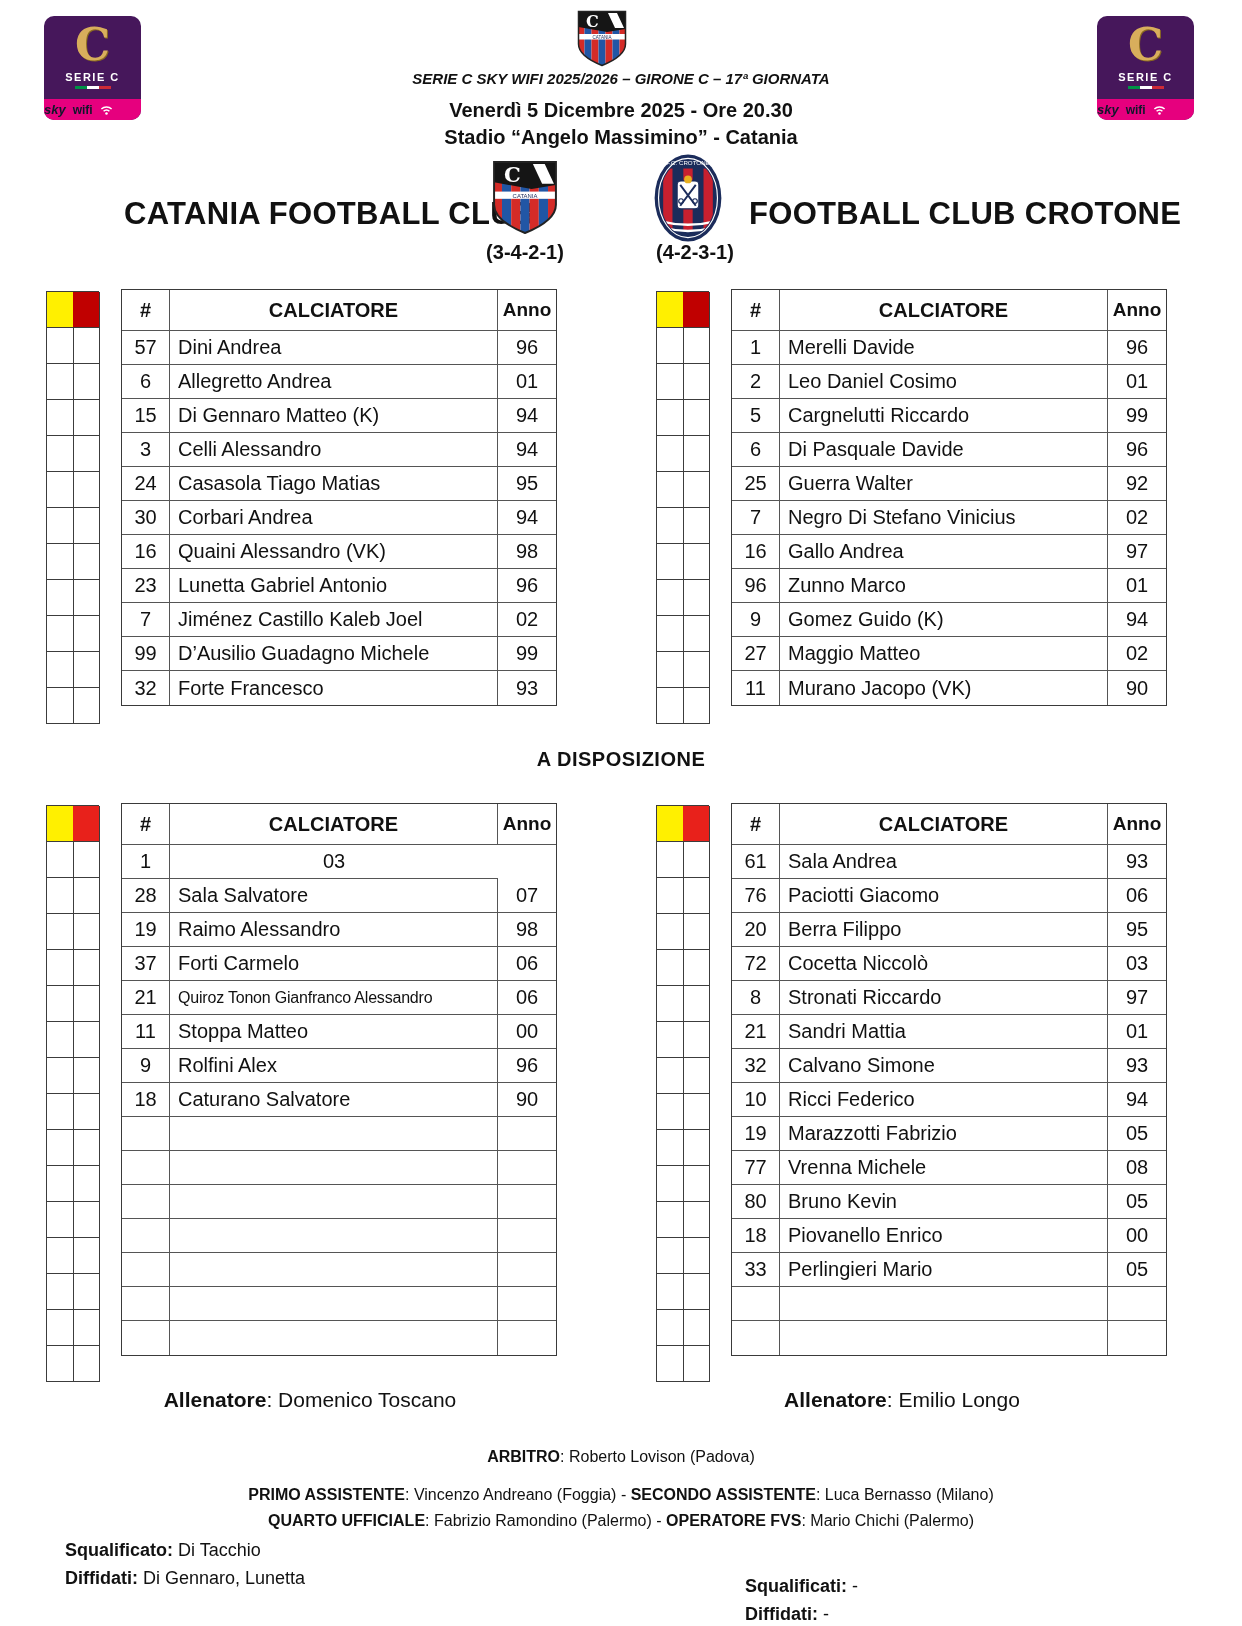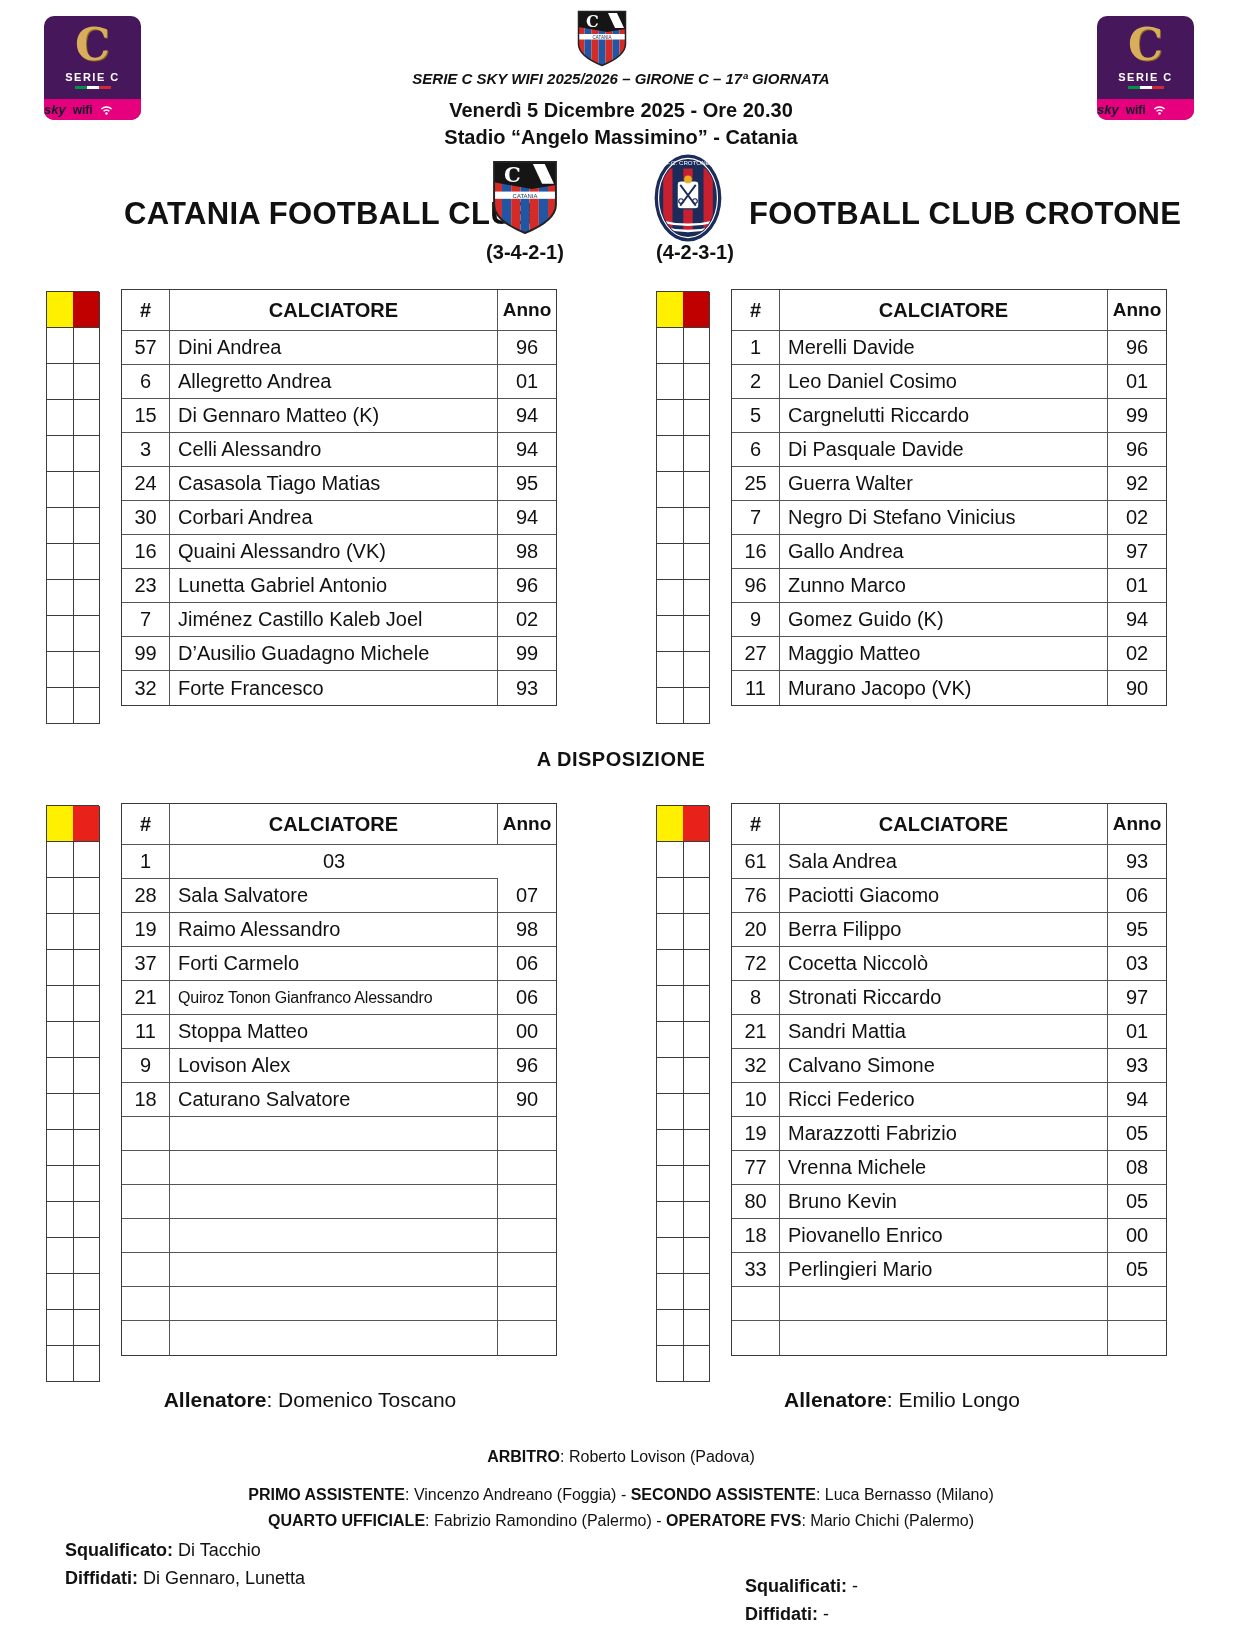--- a/index.html
+++ b/index.html
@@ -477,21 +477,21 @@
           <div class="tc name tight">Quiroz Tonon Gianfranco Alessandro</div>
           <div class="tc anno">06</div>
         </div>
         <div class="trow">
           <div class="tc num">11</div>
           <div class="tc name">Stoppa Matteo</div>
           <div class="tc anno">00</div>
         </div>
         <div class="trow">
           <div class="tc num">9</div>
-          <div class="tc name">Lovison Alex</div>
+          <div class="tc name">Rolfini Alex</div>
           <div class="tc anno">96</div>
         </div>
         <div class="trow">
           <div class="tc num">18</div>
           <div class="tc name">Caturano Salvatore</div>
           <div class="tc anno">90</div>
         </div>
         <div class="trow">
           <div class="tc num"></div>
           <div class="tc name"></div>

